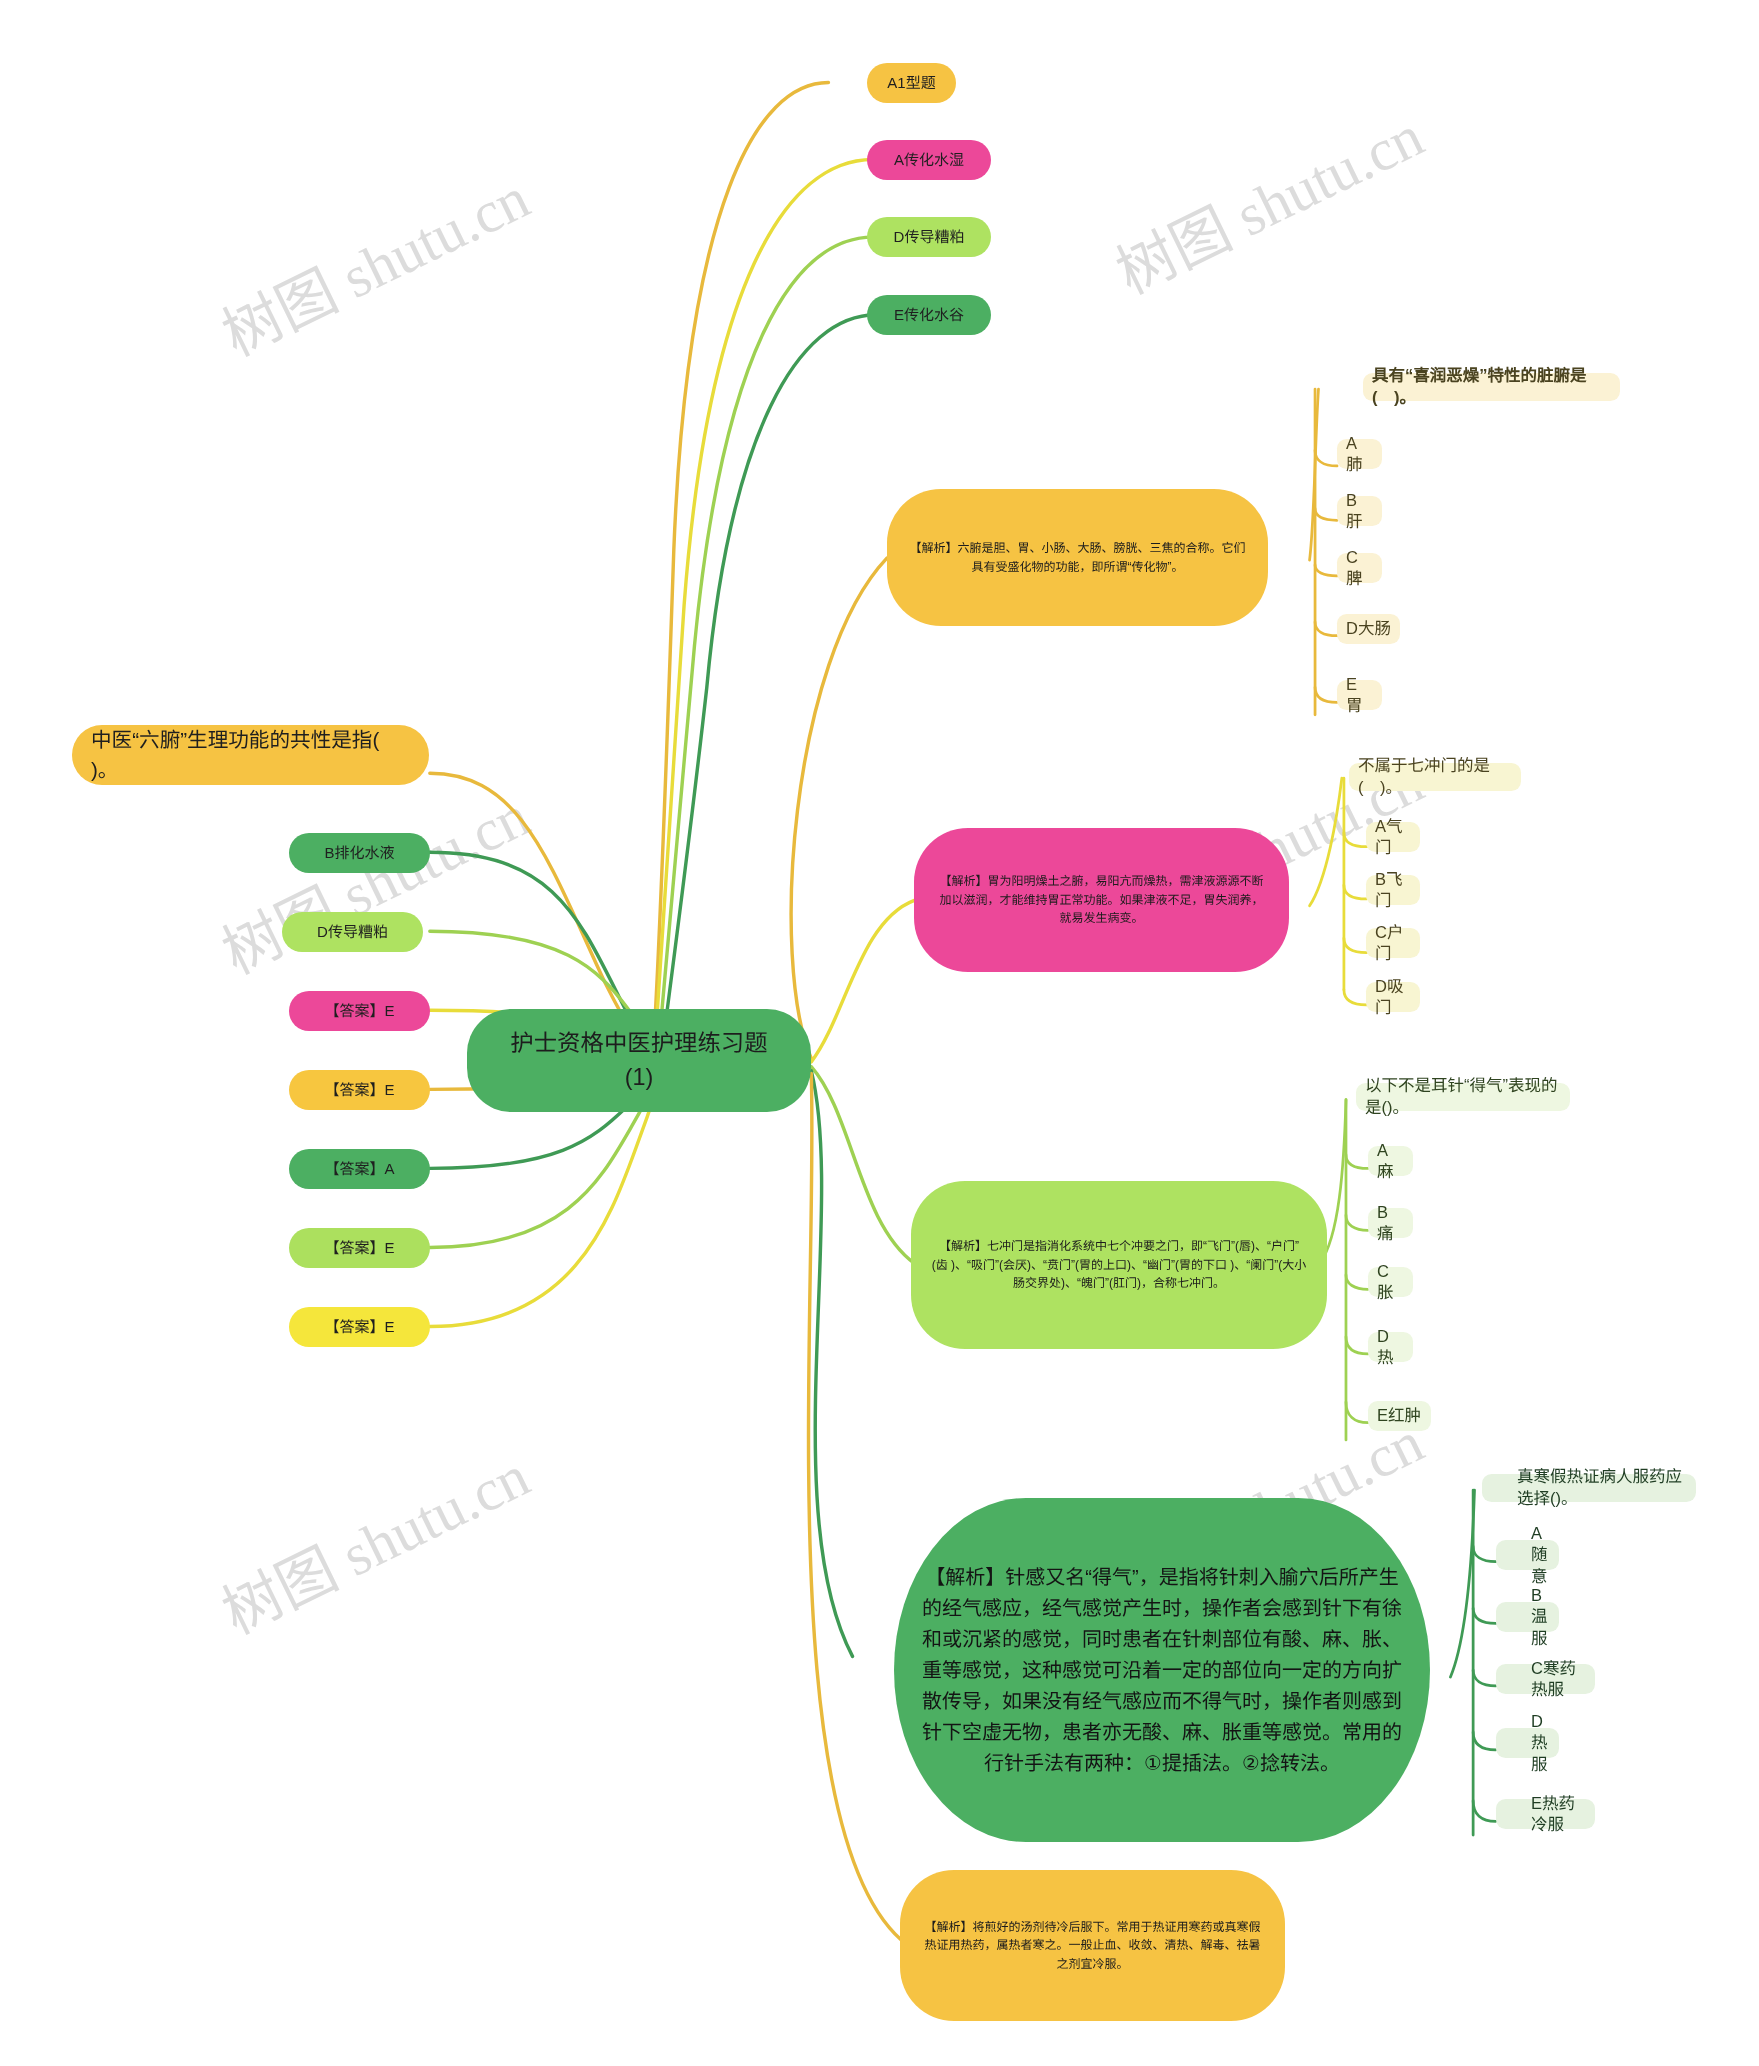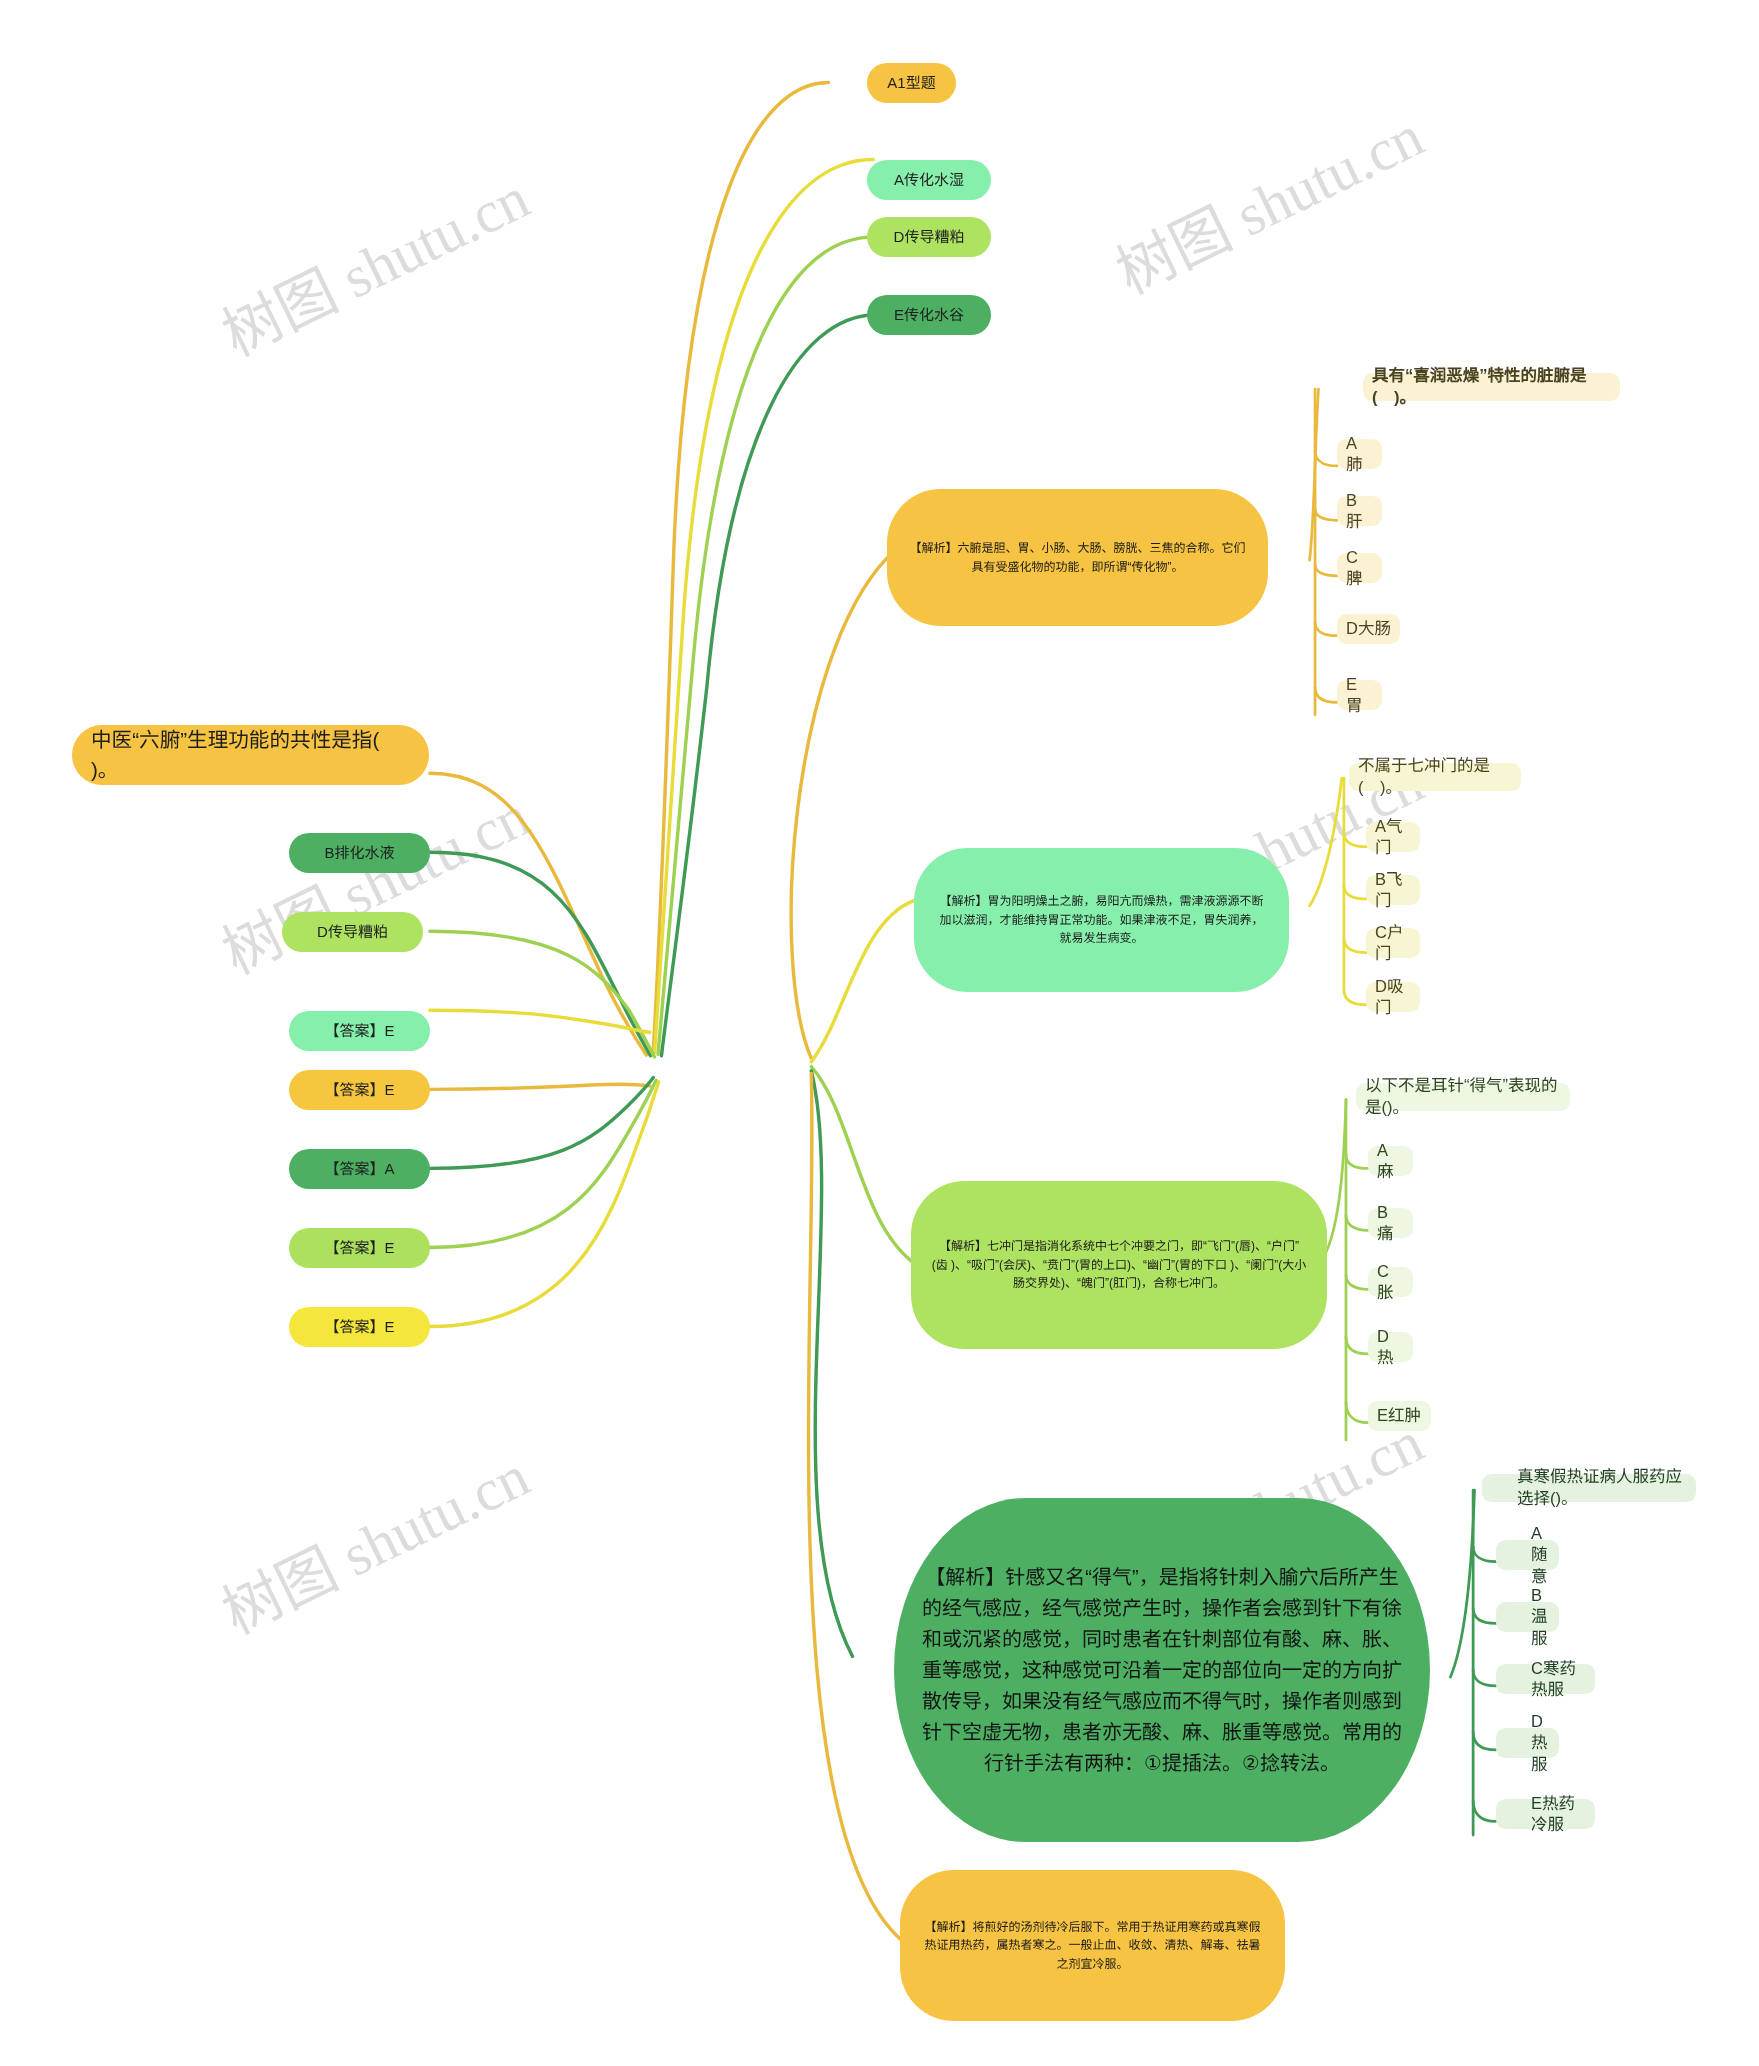--- a/index.html
+++ b/index.html
@@ -85,21 +85,21 @@
     justify-content:flex-start;
     text-align:left;
     line-height:1.3;
   }
   .leaf.green{color:#2f4420;}
   .leaf.dgreen{color:#1f3d23;padding-left:35px;}
 
   
   .f-orange   {background:#f6c343;}
   .f-orange2  {background:#f7c63f;}
-  .f-yellow   {background:#86efac;margin-top:20px;}
+  .f-yellow   {background:#ec4899;}
   .f-yellow2  {background:#f5e63b;}
   .f-ltgreen  {background:#aee261;}
   .f-ltgreen2 {background:#ace05e;}
   .f-dgreen   {background:#4caf62;}
   .f-cream    {background:#fbf2d4;}
   .f-cream2   {background:#f8f5d2;}
   .f-pgreen   {background:#eef7e1;}
   .f-pgreen2  {background:#e6f2e0;}
 </style>
 </head>
@@ -163,20 +163,22 @@
       <path d="M2110,2440 C2135,2380 2142,2260 2145,2168" stroke="#3f9a55" stroke-width="4"></path>
       <path d="M2143,2168 L2143,2670" stroke="#3f9a55" stroke-width="4"></path>
       <path d="M2143,2250 C2143,2264 2155,2272 2176,2272" stroke="#3f9a55" stroke-width="4"></path>
       <path d="M2143,2340 C2143,2355 2155,2362 2176,2362" stroke="#3f9a55" stroke-width="4"></path>
       <path d="M2143,2430 C2143,2445 2155,2453 2176,2453" stroke="#3f9a55" stroke-width="4"></path>
       <path d="M2143,2520 C2143,2538 2155,2546 2176,2546" stroke="#3f9a55" stroke-width="4"></path>
       <path d="M2143,2620 C2143,2640 2155,2650 2176,2650" stroke="#3f9a55" stroke-width="4"></path>
     </g>
   </svg>
 
+  <div class="node root" style="left:467px; top:1009px; width:344px; height:103px;">护士资格中医护理练习题
+(1)</div>
 
   <div class="node pill f-orange" style="left:867px; top:63px;  width:89px; height:40px;">A1型题</div>
   <div class="node pill f-yellow" style="left:867px; top:140px; width:124px; height:40px;">A传化水湿</div>
   <div class="node pill f-ltgreen" style="left:867px; top:217px; width:124px; height:40px;">D传导糟粕</div>
   <div class="node pill f-dgreen" style="left:867px; top:295px; width:124px; height:40px;">E传化水谷</div>
 
   <div class="node pill f-orange" style="left:72px; top:725px; width:357px; height:60px; justify-content:flex-start; text-align:left; padding-left:19px; font-size:20.6px;">中医“六腑”生理功能的共性是指(
 )。</div>
   <div class="node pill f-dgreen" style="left:289px; top:833px; width:141px; height:40px;">B排化水液</div>
   <div class="node pill f-ltgreen" style="left:282px; top:912px; width:141px; height:40px;">D传导糟粕</div>

